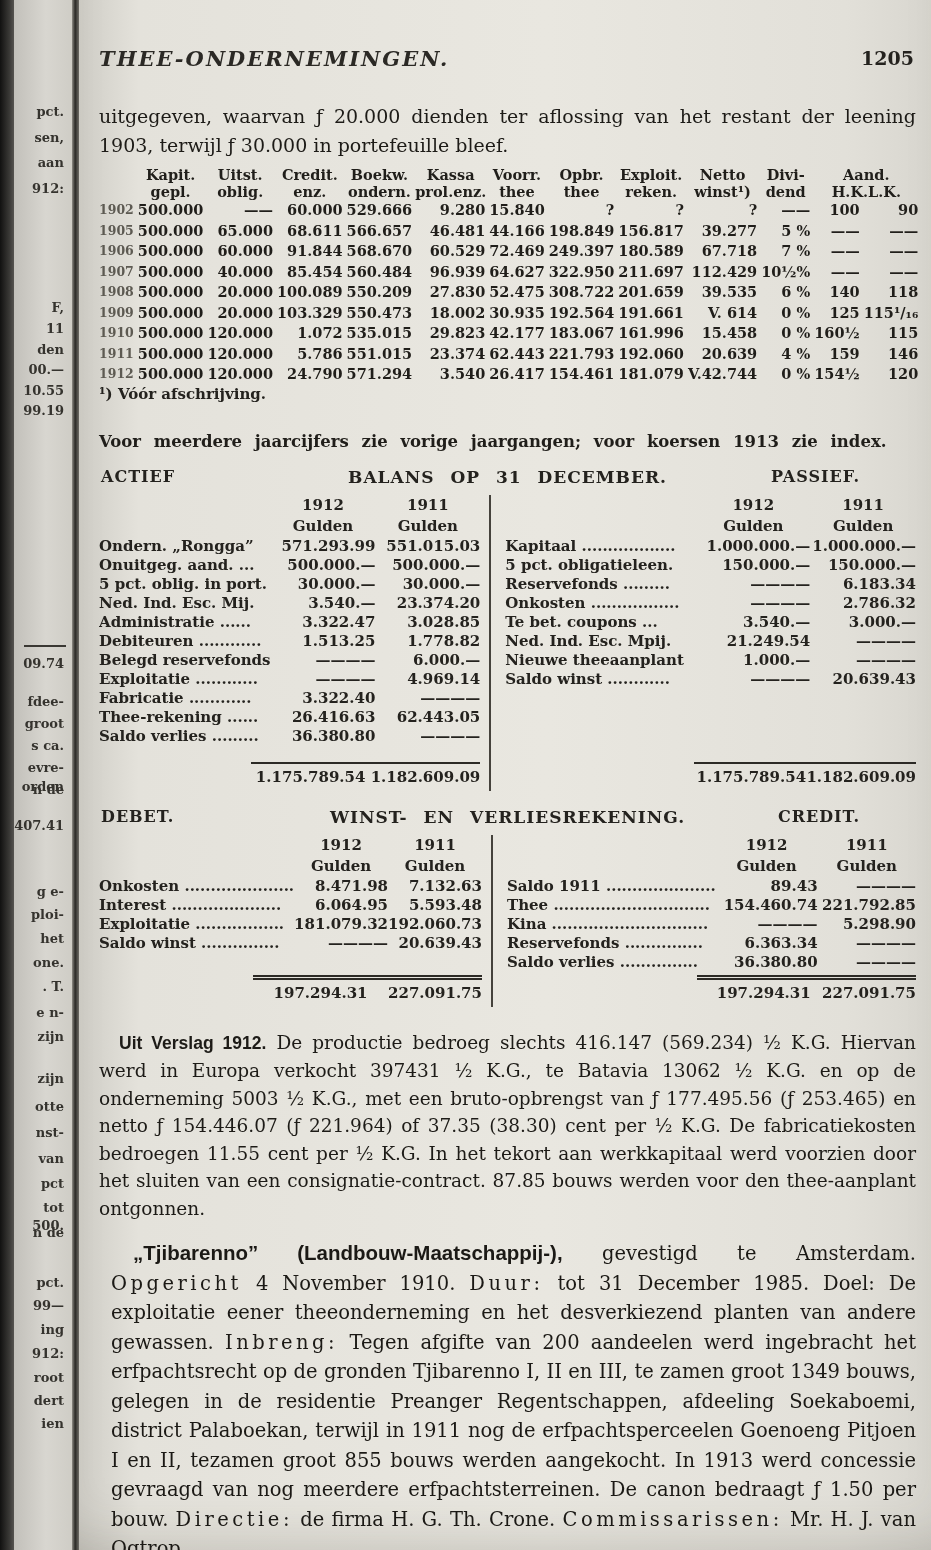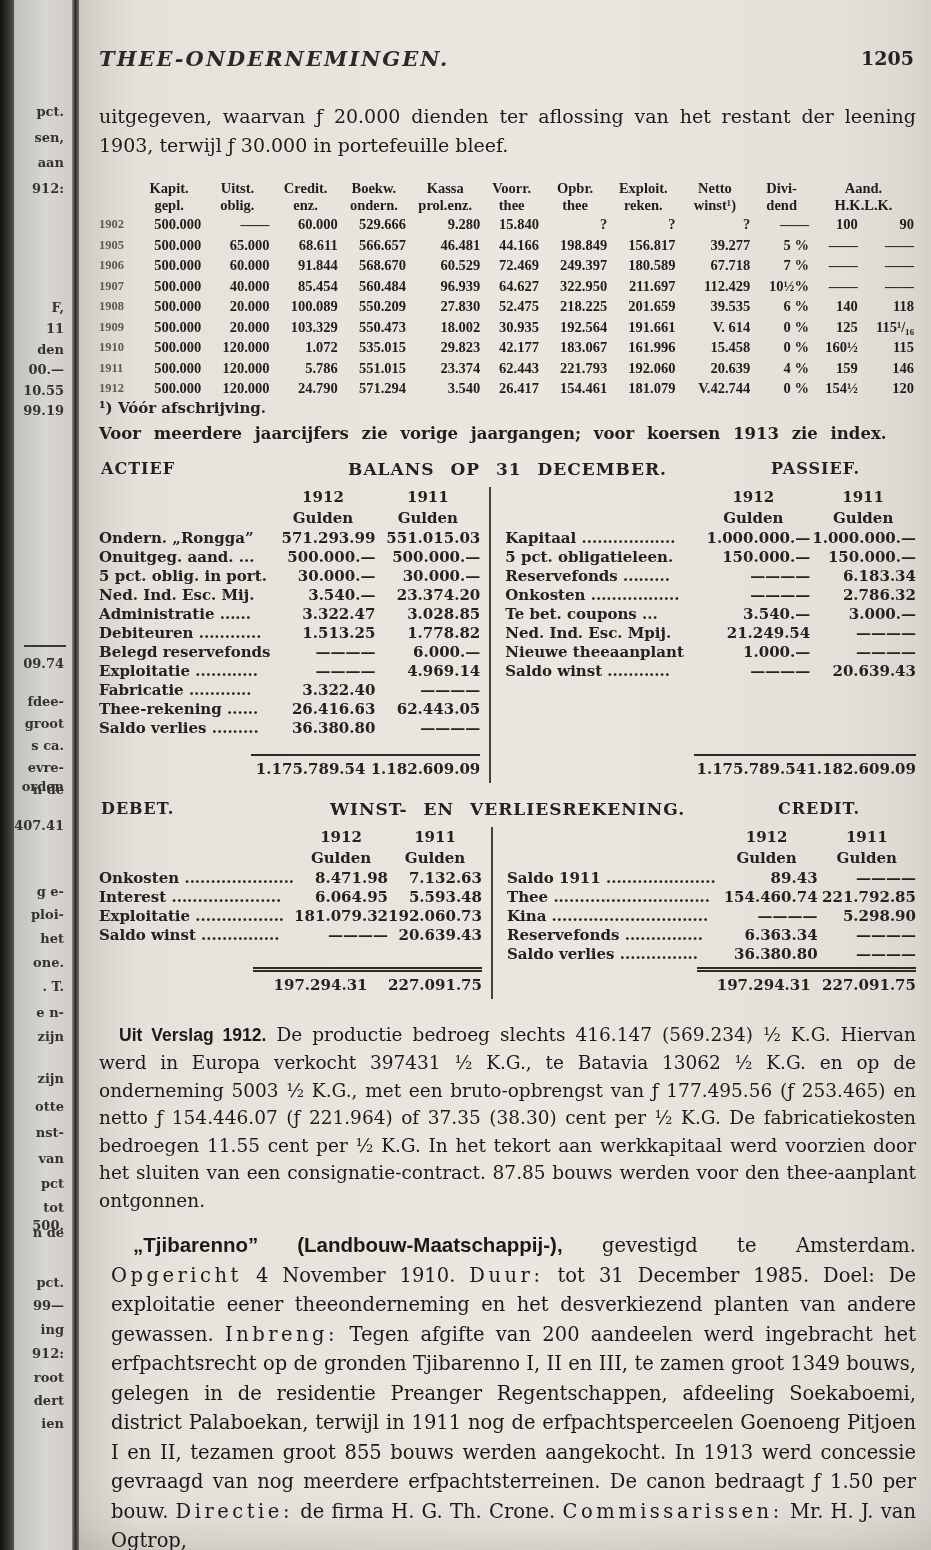--- a/index.html
+++ b/index.html
@@ -27,28 +27,28 @@
     background:linear-gradient(90deg,#cfcdc6,#e4e2db 7%,#e9e7e0 55%,#e2e0d9 90%,#d8d6cf);
     box-shadow:inset 0 -40px 60px -40px rgba(60,55,45,.25); }
   .content { padding:46px 15px 0 20px; }
 
   .page-head { position:relative; text-align:left; height:26px; }
   .title { font-style:italic; font-weight:bold; font-size:21px; letter-spacing:2px; color:#2b2925; }
   .pnum { position:absolute; right:2px; top:1px; font-size:19px; font-weight:bold; font-style:normal; }
 
   .intro { margin:30px 0 0 0; font-size:19px; line-height:29px; text-align:justify; color:#1d1b17; }
 
-  table.ov { margin-top:20px; width:100%; border-collapse:collapse;
-    font-size:14.5px; font-weight:bold; color:#201e1a;font-family:Liberation Serif, serif; }
+  table.ov { margin-top:6px; width:100%; border-collapse:collapse;
+    font-size:14.5px; font-weight:bold; color:#201e1a; }
   table.ov th { font-size:14.5px; line-height:17px; text-align:center; padding:0 1px; white-space:nowrap; font-weight:bold; }
   table.ov td { line-height:20.5px; text-align:right; padding:0 2px; white-space:nowrap; }
   table.ov td.yr { text-align:left; font-size:12.5px; color:#5d5a52; width:34px; padding-left:0; }
 
   .footnote { margin-top:0; font-size:15px; font-weight:bold; }
-  .note { margin-top:7px; font-size:16.5px; font-weight:bold; word-spacing:7px; color:#201e1a; }
+  .note { margin-top:29px; font-size:16.5px; font-weight:bold; word-spacing:7px; color:#201e1a; }
 
   .sec-head { position:relative; margin-top:16px; height:24px; }
   .side-label { font-size:16px; font-weight:bold; letter-spacing:1px; }
   .side-label.rt { position:absolute; right:56px; top:0; }
   .side-label.lf { position:absolute; left:2px; top:0; }
   .sec-title { position:absolute; left:0; right:0; text-align:center; font-size:17px; font-weight:bold;
     letter-spacing:1px; word-spacing:9px; }
 
   .halves { display:flex; margin-top:4px; }
   .half { display:flex; flex-direction:column; }
@@ -232,21 +232,21 @@
               <td>——</td>
             </tr>
             <tr>
               <td class="yr">1908</td>
               <td>500.000</td>
               <td>20.000</td>
               <td>100.089</td>
               <td>550.209</td>
               <td>27.830</td>
               <td>52.475</td>
-              <td>218.225</td>
+              <td>308.722</td>
               <td>201.659</td>
               <td>39.535</td>
               <td>6 %</td>
               <td>140</td>
               <td>118</td>
             </tr>
             <tr>
               <td class="yr">1909</td>
               <td>500.000</td>
               <td>20.000</td>

